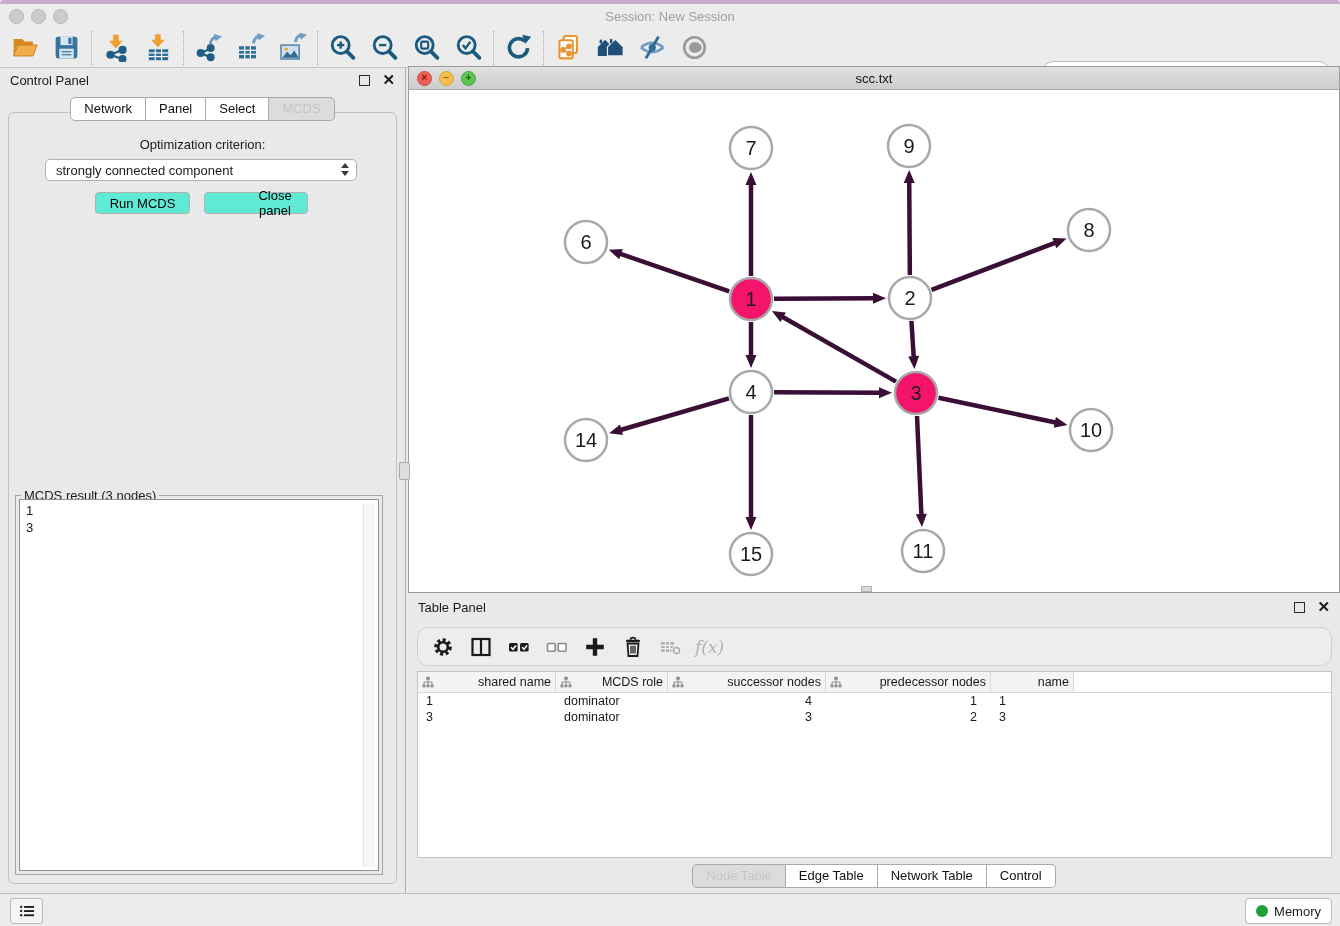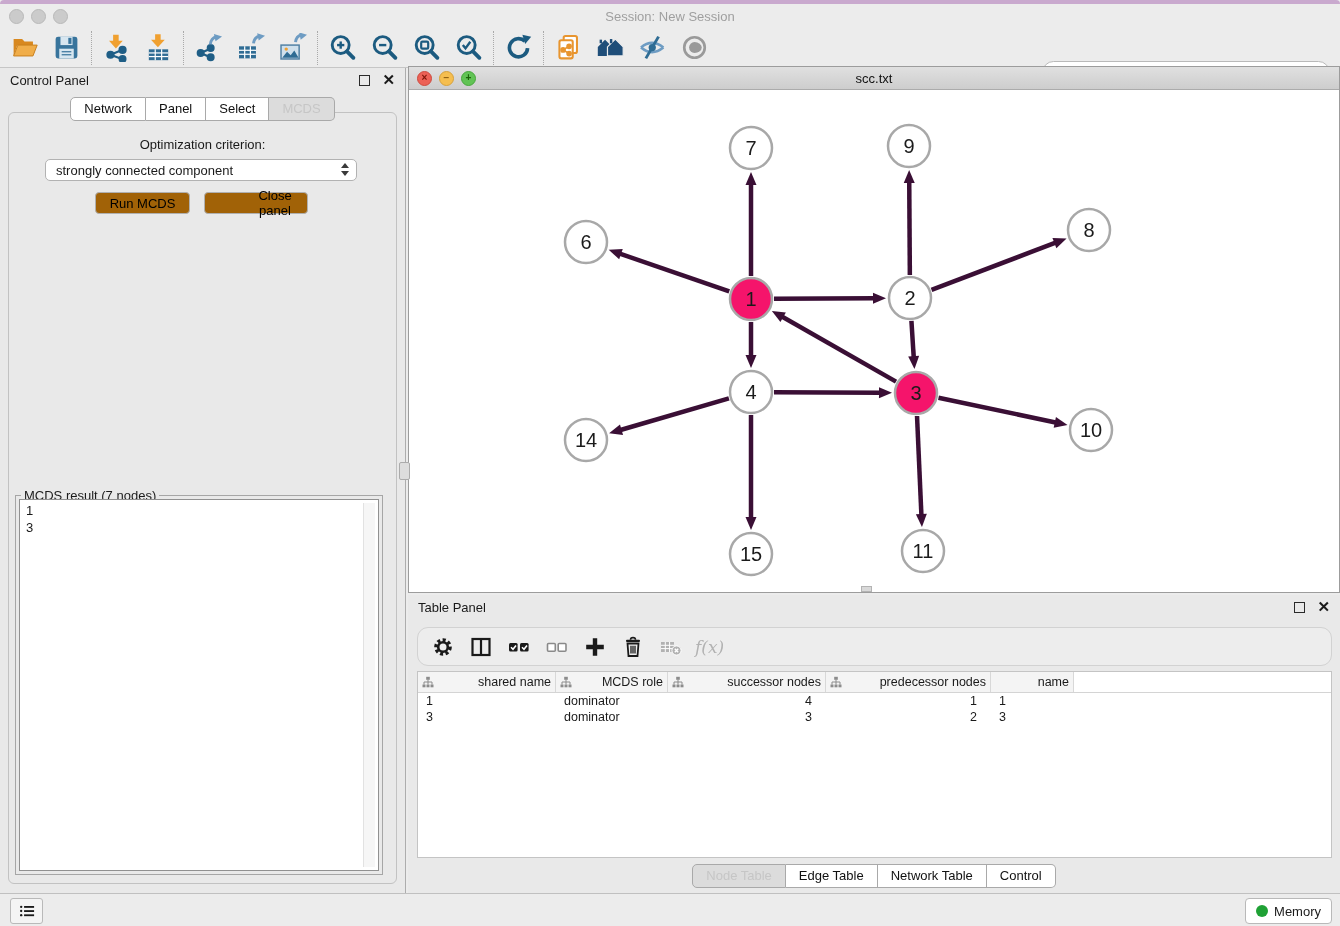--- a/index.html
+++ b/index.html
@@ -38,21 +38,21 @@
   .tab:last-child{border-radius:0 5px 5px 0;}
   .tab.active{background:#DCDCDC;color:#C6C6C6;}
 
   #cp-content{position:absolute;left:8px;right:8px;top:44px;bottom:9px;border:1px solid #C2C2C2;border-radius:6px;background:#E9E9E9;}
   #opt-label{position:absolute;top:24px;left:0;right:0;text-align:center;font-size:13px;}
   #criterion-select{position:absolute;left:36px;top:46px;width:312px;height:22px;background:#fff;border:1px solid #B2B2B2;
     border-radius:5px;display:flex;align-items:center;font-size:13px;padding-left:10px;box-sizing:border-box;cursor:pointer;}
   .stepper{position:absolute;right:7px;top:3px;display:flex;flex-direction:column;align-items:center;}
   .stepper .up{width:0;height:0;border-left:4px solid transparent;border-right:4px solid transparent;border-bottom:5px solid #3A3A3A;margin-bottom:3px;}
   .stepper .dn{width:0;height:0;border-left:4px solid transparent;border-right:4px solid transparent;border-top:5px solid #3A3A3A;}
-  .cp-btn{position:absolute;top:79px;height:22px;background:#a16207;border:1px solid #B0B0B0;border-radius:4px;
+  .cp-btn{position:absolute;top:79px;height:22px;background:#5eead4;border:1px solid #B0B0B0;border-radius:4px;
     font-size:13px;display:flex;align-items:center;justify-content:center;cursor:pointer;font-family:"Liberation Sans",sans-serif;}
   #run-btn{left:86px;width:95px;}
   #close-btn{left:195px;width:104px;padding-left:44px;}
 
   #result-box{position:absolute;left:6px;right:13px;top:382px;bottom:8px;border:1px solid #A6A6A6;}
   #result-legend{position:absolute;top:-8px;left:5px;background:#E9E9E9;font-size:13px;padding:0 3px;}
   #result-area{position:absolute;inset:3px;background:#fff;border:1px solid #919191;font-size:13px;line-height:17px;padding:2px 0 0 6px;box-sizing:border-box;}
   #result-scroll{position:absolute;top:3px;bottom:3px;right:3px;width:11px;background:#F6F6F6;border-left:1px solid #E2E2E2;}
 
   #divider-handle{top:462px;left:399px;width:9px;height:16px;background:#DDD;border:1px solid #ABABAB;border-radius:2px;z-index:3;}
@@ -254,21 +254,21 @@
     <div id="criterion-select">
       <span>strongly connected component</span>
       <span class="stepper">
           <span class="up"></span>
           <span class="dn"></span>
         </span>
     </div>
     <button class="cp-btn" id="run-btn">Run MCDS</button>
     <button class="cp-btn" id="close-btn">Close panel</button>
     <div id="result-box">
-      <div id="result-legend">MCDS result (7 nodes)</div>
+      <div id="result-legend">MCDS result (3 nodes)</div>
       <div id="result-area">
         <div>1</div>
         <div>3</div>
         <div id="result-scroll"></div>
       </div>
     </div>
   </div>
 </div>
 <div class="abs" id="divider-handle"></div>
 

